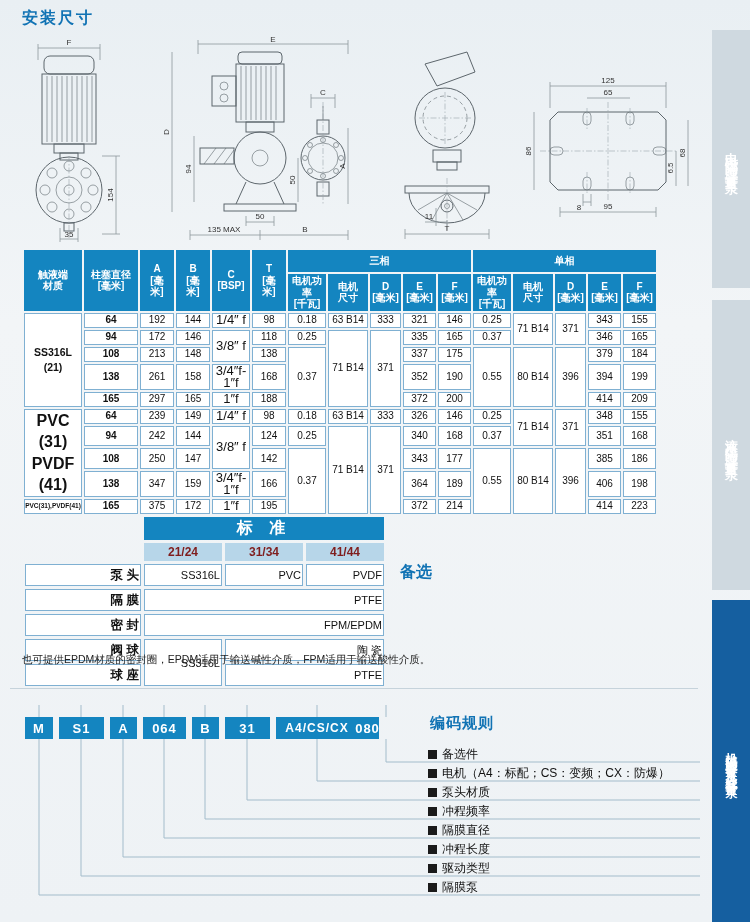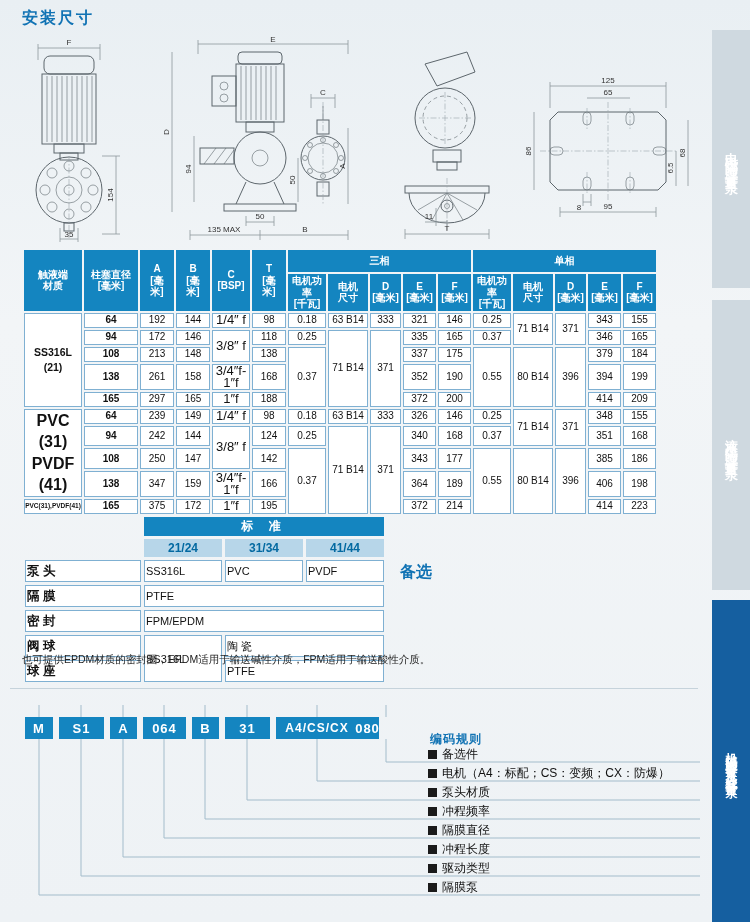--- a/index.html
+++ b/index.html
@@ -18,35 +18,35 @@
   table.dim-table{position:absolute;left:22px;top:248px;border-collapse:separate;border-spacing:2px;table-layout:fixed;width:636px;}
   table.dim-table th{background:#1485c0;color:#fff;font-size:10px;font-weight:bold;line-height:1.15;padding:1px 0;}
   table.dim-table tr.h1 th{height:14px;padding:4px;}
   table.dim-table td{background:#fff;border:1px solid #7fb0d2;font-size:10px;color:#111;text-align:center;height:13px;line-height:12px;padding:0;}
   table.dim-table td.b{font-weight:bold;}
   table.dim-table td.mat{font-weight:bold;font-size:10.5px;line-height:1.35;}
   table.dim-table td.mat-sm{font-size:6.5px;font-weight:bold;}
   table.dim-table td.sm{font-size:13px;}
   
   table.std-table{position:absolute;left:22px;top:514px;border-collapse:separate;border-spacing:3px;table-layout:fixed;}
-  table.std-table th.tl{background:#1485c0;color:#fff;font-size:12px;font-weight:bold;height:15px;letter-spacing:6px;}
-  table.std-table th.sub{background:#b7d6e9;color:#0369a1;font-size:12px;font-weight:bold;height:16px;}
-  table.std-table td{background:#fff;border:1px solid #7fb0d2;font-size:11px;color:#111;text-align:left;height:18px;}
+  table.std-table th.tl{background:#1485c0;color:#fff;font-size:16px;font-weight:bold;height:15px;letter-spacing:6px;}
+  table.std-table th.sub{background:#b7d6e9;color:#7f1d1d;font-size:12px;font-weight:bold;height:16px;}
+  table.std-table td{background:#fff;border:1px solid #7fb0d2;font-size:11px;color:#111;text-align:right;height:18px;}
   table.std-table td.lbl{font-weight:bold;font-size:12.5px;color:#111;}
   table.std-table td.ghost, table.std-table th.ghost{background:transparent;border:none;}
   .footnote{position:absolute;left:22px;top:653px;font-size:10.5px;color:#222;text-align:right;}
   
   .opt-title{position:absolute;left:400px;top:562px;font-size:16px;font-weight:bold;color:#1173b4;}
   .opt-text{position:absolute;left:400px;top:588px;width:300px;font-size:12.5px;color:#111;line-height:1.9;}
   
   .divider{position:absolute;left:10px;top:688px;width:688px;height:1px;background:#c6d3db;}
   
   .code-box{position:absolute;top:717px;height:22px;background:#1485c0;color:#fff;font-weight:bold;font-size:13px;
             display:flex;align-items:center;justify-content:center;letter-spacing:1px;}
-  .code-title{position:absolute;left:430px;top:714px;font-size:12px;font-weight:bold;color:#1173b4;letter-spacing:1px;margin-top:17px;}
+  .code-title{position:absolute;left:430px;top:714px;font-size:15px;font-weight:bold;color:#1173b4;letter-spacing:1px;}
   .code-label{position:absolute;left:428px;height:15px;font-size:12px;color:#111;white-space:nowrap;display:flex;align-items:center;}
   .code-label .bullet{display:inline-block;width:9px;height:9px;background:#1a1a1a;margin-right:5px;flex:none;}
   
   .tab{position:absolute;left:712px;width:38px;display:flex;align-items:center;justify-content:center;
        writing-mode:vertical-rl;text-orientation:upright;color:#fff;font-weight:bold;font-size:13px;letter-spacing:5px;}
   .tab.light{background:#cfd9e0;}
   .tab.active{background:#155fa0;}
 </style>
 </head>
 <body>

